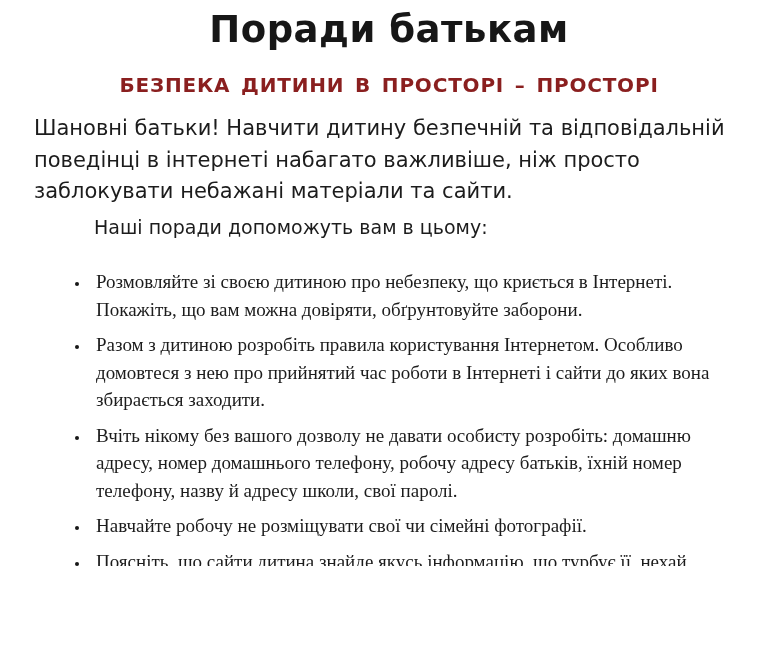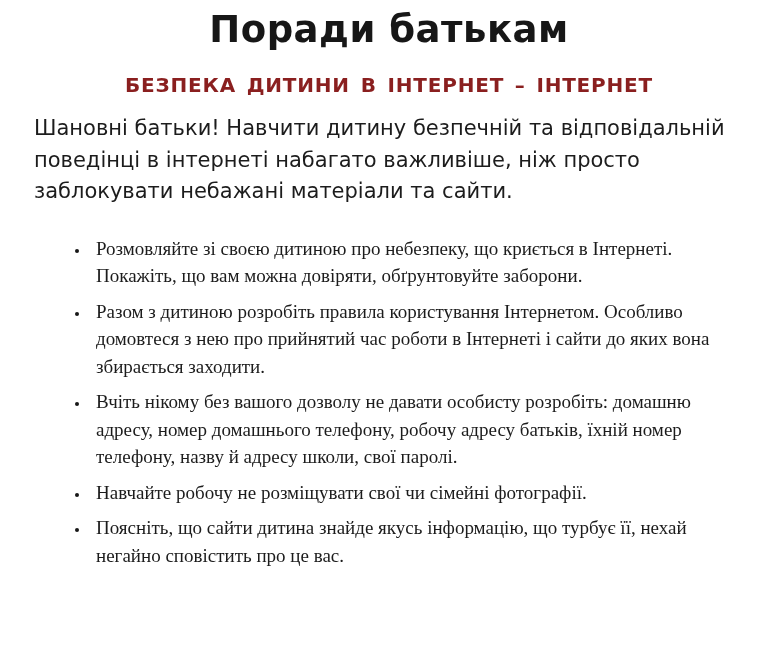--- a/index.html
+++ b/index.html
@@ -91,24 +91,25 @@
     background: #cfcfcf;
   }
 </style>
 </head>
 <body>
 
 <div class="page">
 
   <h1 class="title">Поради батькам</h1>
 
-  <h2 class="subtitle">БЕЗПЕКА ДИТИНИ В ІНТЕРНЕТ – ІНТЕРНЕТ</h2>
+  <h2 class="subtitle">БЕЗПЕКА ДИТИНИ В ПРОСТОРІ – ПРОСТОРІ</h2>
 
   <p class="intro">Шановні батьки! Навчити дитину безпечній та відповідальній поведінці в інтернеті набагато важливіше, ніж просто заблокувати небажані матеріали та сайти.</p>
 
+  <p class="lead-in">Наші поради  допоможуть вам в цьому:</p>
 
   <ul class="advice">
     <li>Розмовляйте зі своєю дитиною про небезпеку, що криється в Інтернеті. Покажіть, що вам можна довіряти, обґрунтовуйте заборони.</li>
     <li>Разом з дитиною розробіть правила користування Інтернетом. Особливо домовтеся з нею про прийнятий час роботи в Інтернеті і сайти до яких вона збирається заходити.</li>
     <li>Вчіть нікому без вашого дозволу не давати особисту розробіть: домашню адресу, номер домашнього телефону, робочу адресу батьків, їхній номер телефону, назву й адресу школи, свої паролі.</li>
     <li>Навчайте робочу не розміщувати свої чи сімейні фотографії.</li>
     <li>Поясніть, що сайти дитина знайде якусь інформацію, що турбує її, нехай негайно сповістить про це вас.</li>
     <li>Розкажіть, що не потрібно відповідати на невиховані й грубі листи. Якщо дитина отримала такий лист, то потрібно сповістити про це батьків .</li>
   </ul>
 

